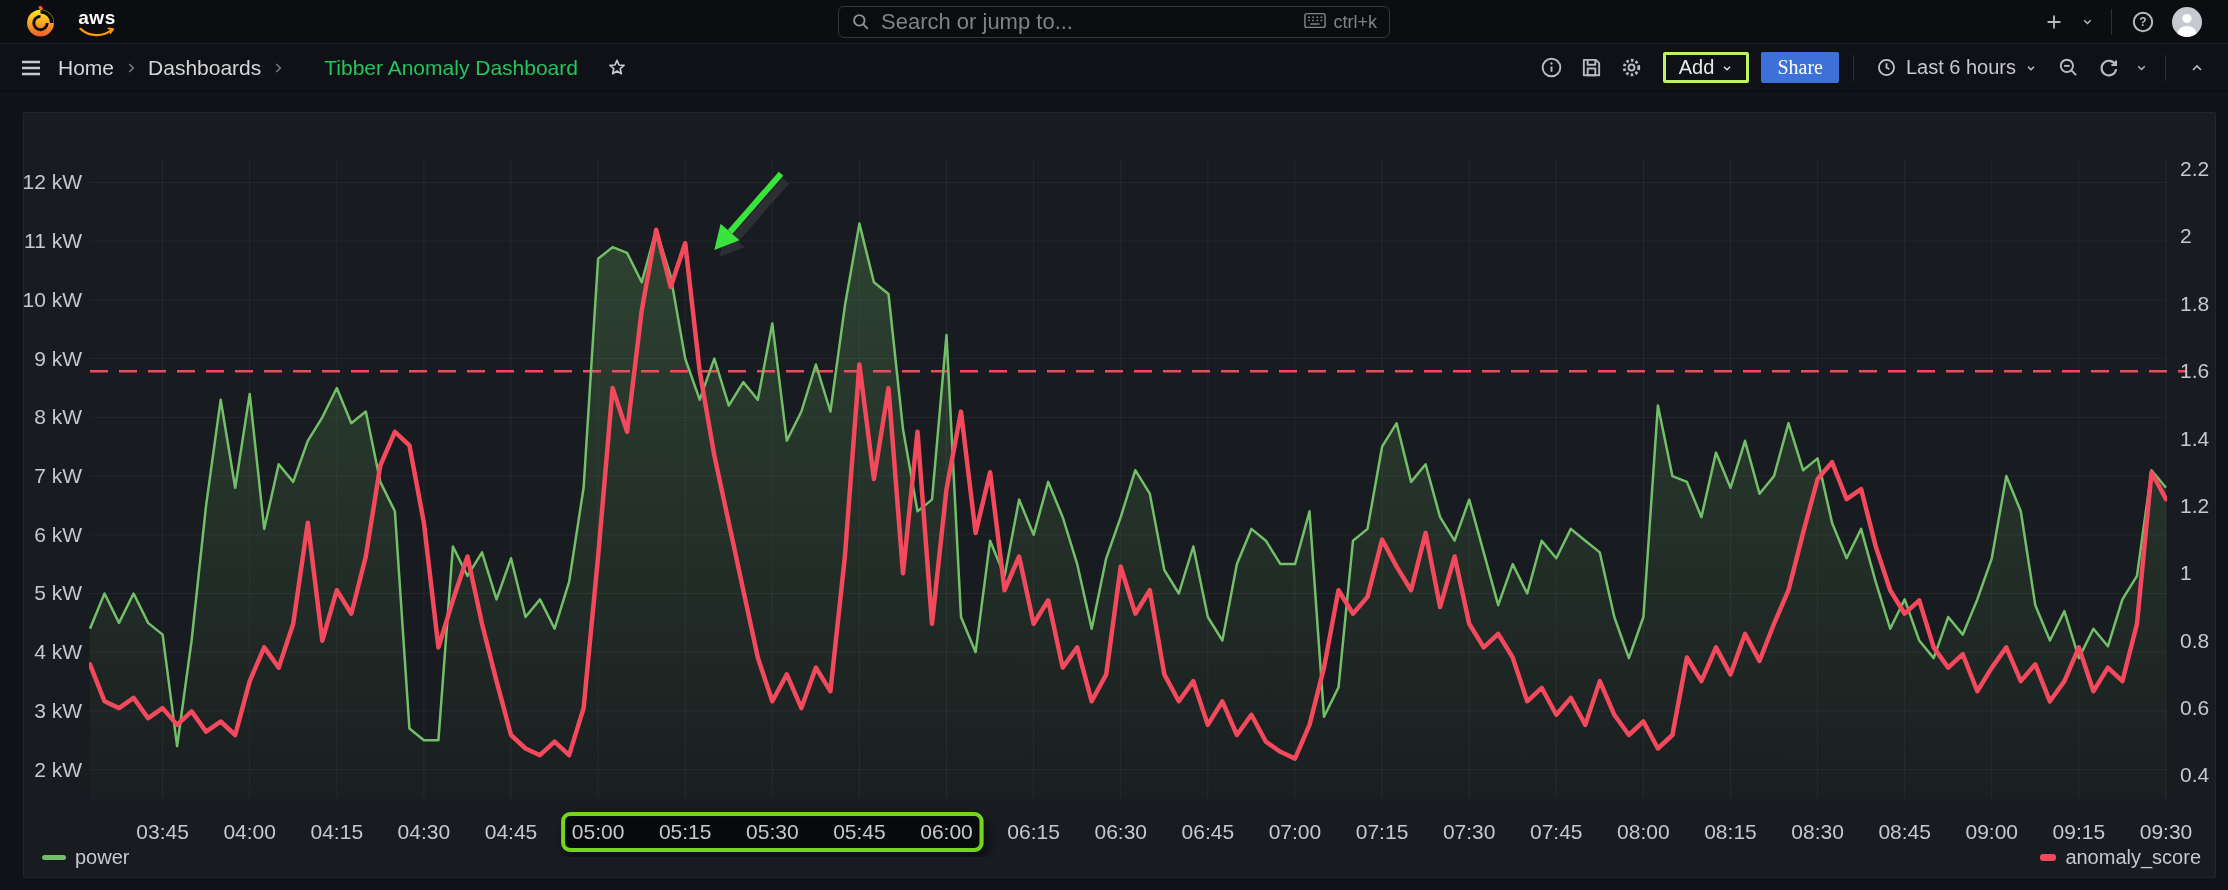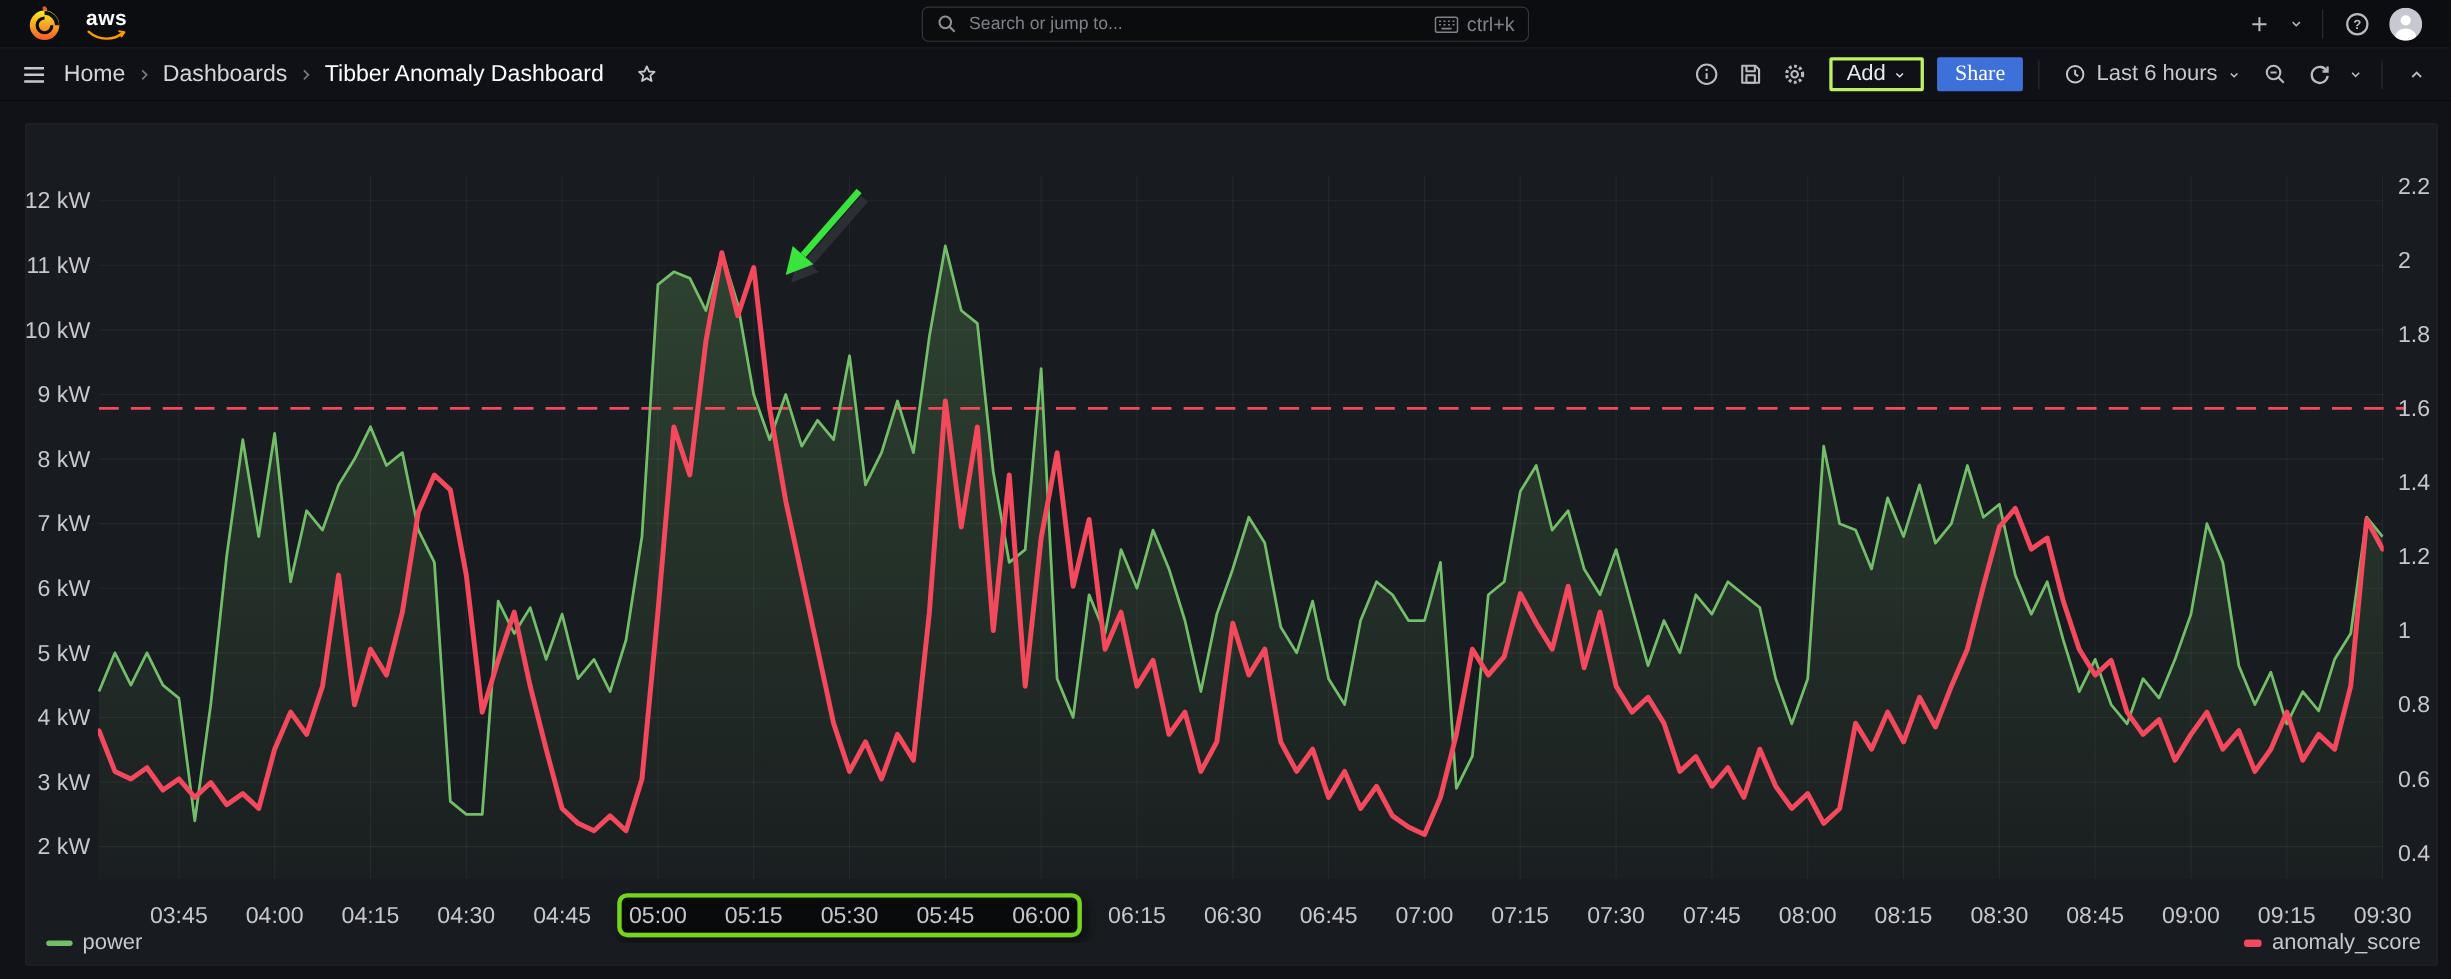--- a/index.html
+++ b/index.html
@@ -30,45 +30,45 @@
     width: 552px; height: 32px;
     background: #0b0c0e;
     border: 1px solid #33373e;
     border-radius: 6px;
     display: flex; align-items: center;
     padding: 0 12px; gap: 10px;
     color: #7e828a;
   }
   .searchbox input {
     flex: 1; background: transparent; border: none; outline: none;
-    color: #c7c8cd; font-size: 16px; font-family: inherit;
+    color: #c7c8cd; font-size: 22px; font-family: inherit;
   }
   .searchbox input::placeholder { color: #7e828a; }
-  .search-shortcut { display: flex; align-items: center; gap: 7px; font-size: 18px; color: #7e828a; white-space: nowrap; }
+  .search-shortcut { display: flex; align-items: flex-start; gap: 7px; font-size: 18px; color: #7e828a; white-space: nowrap; }
   .topbar-right { margin-left: auto; display: flex; align-items: center; gap: 6px; }
   .iconbtn {
     background: transparent; border: none; cursor: pointer;
     display: flex; align-items: center; justify-content: center;
     width: 34px; height: 34px; border-radius: 4px; color: #b7bac0;
   }
   .iconbtn.narrow { width: 20px; }
   .vdivider { width: 1px; height: 26px; background: #2c2f35; margin: 0 8px; }
 
   
   .toolbar {
     height: 48px;
     background: #101117;
     display: flex;
     align-items: center;
     padding: 0 14px;
     border-bottom: 1px solid #0a0b0d;
   }
   .breadcrumb { display: flex; align-items: center; gap: 10px; margin-left: 10px; font-size: 21px; }
   .crumb { color: #d5d6d9; cursor: pointer; background: none; border: none; font: inherit; }
-  .crumb.current { color: #ffffff; cursor: default; }
+  .crumb.current { color: #22c55e; cursor: default; margin-left: 29px; }
   .crumb-sep { color: #787b82; display: flex; }
   .star-btn { margin-left: 12px; }
   .toolbar-right { margin-left: auto; display: flex; align-items: center; gap: 6px; }
   .btn-outline {
     height: 31px; padding: 0 13px; display: flex; align-items: center; gap: 7px;
     background: transparent; border: 3px solid #bef264; border-radius: 2px;
     color: #e8e9eb; font-size: 20px; font-family: inherit; cursor: pointer;
   }
   .btn-primary {
     height: 31px; padding: 0 16px; display: flex; align-items: center;

